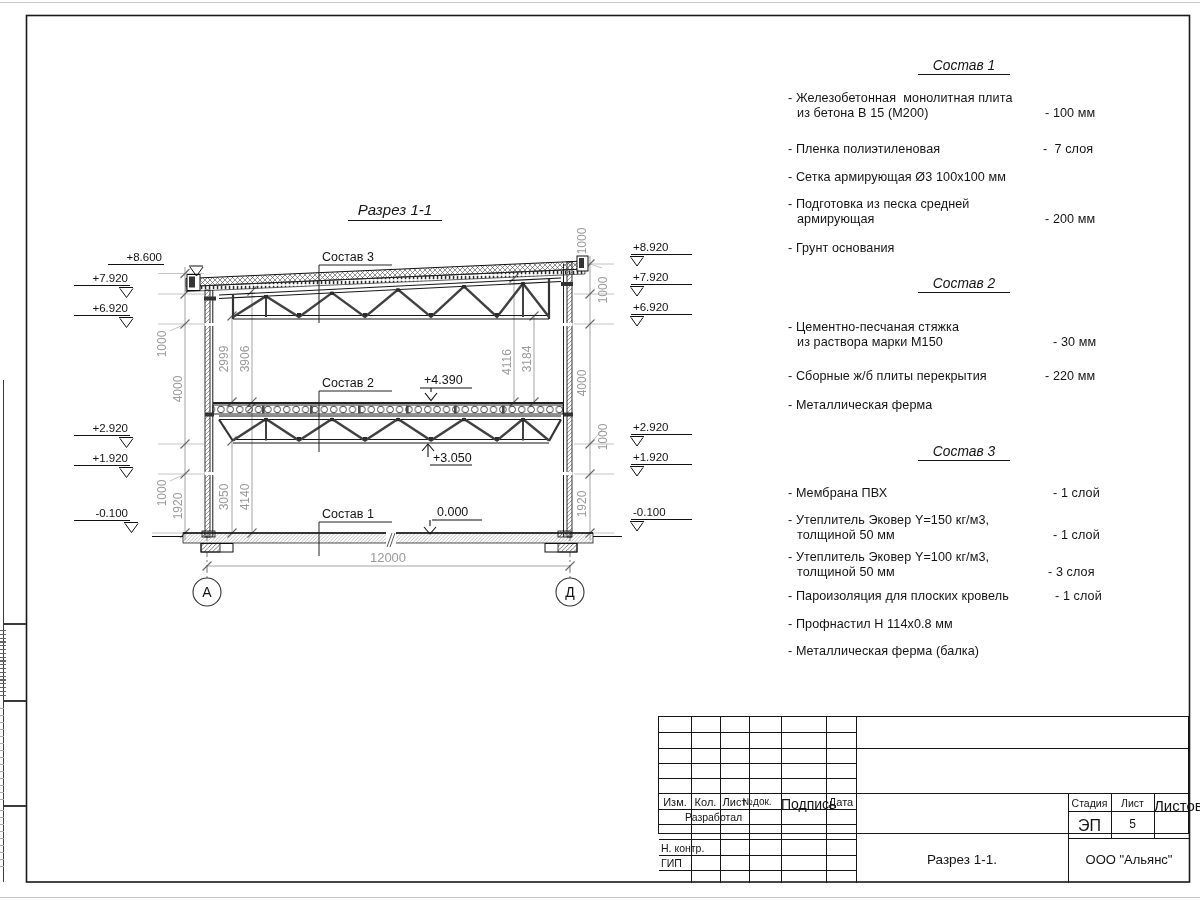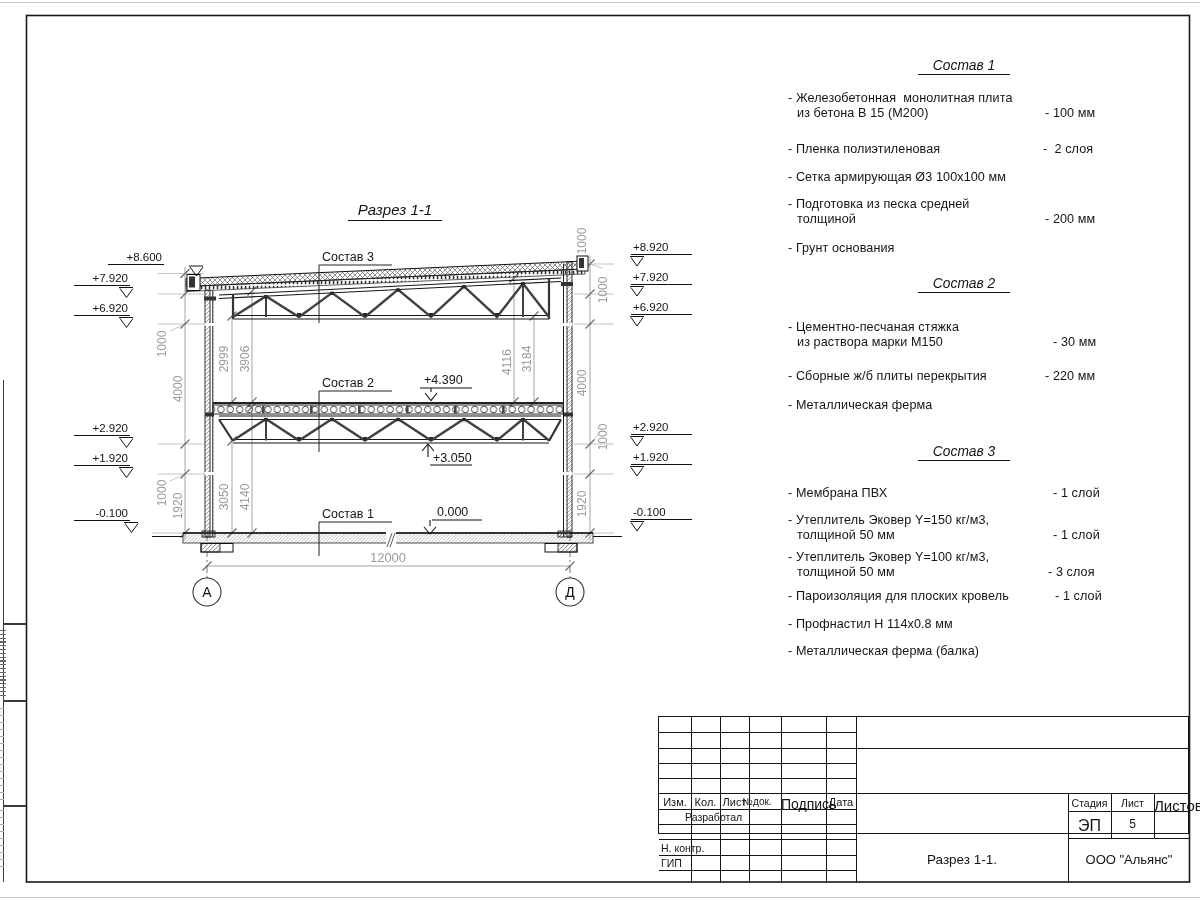--- a/index.html
+++ b/index.html
@@ -311,24 +311,24 @@
   </svg>
 
   <div class="dwg-h" style="left:348px;top:201px;width:94px;">Разрез 1-1</div>
 
   <div>
     <div class="sec-h" style="left:918px;top:58px;width:92px;">Состав 1</div>
     <div class="itm" style="left:788px;top:91px;">- Железобетонная  монолитная плита</div>
     <div class="itm" style="left:797px;top:106px;">из бетона В 15 (М200)</div>
     <div class="itm" style="left:1045px;top:106px;">- 100 мм</div>
     <div class="itm" style="left:788px;top:142px;">- Пленка полиэтиленовая</div>
-    <div class="itm" style="left:1043px;top:142px;">-  2 слоя</div>
+    <div class="itm" style="left:1043px;top:142px;">-  7 слоя</div>
     <div class="itm" style="left:788px;top:170px;">- Сетка армирующая Ø3 100х100 мм</div>
     <div class="itm" style="left:788px;top:197px;">- Подготовка из песка средней</div>
-    <div class="itm" style="left:797px;top:212px;">толщиной</div>
+    <div class="itm" style="left:797px;top:212px;">армирующая</div>
     <div class="itm" style="left:1045px;top:212px;">- 200 мм</div>
     <div class="itm" style="left:788px;top:241px;">- Грунт основания</div>
 
     <div class="sec-h" style="left:918px;top:276px;width:92px;">Состав 2</div>
     <div class="itm" style="left:788px;top:320px;">- Цементно-песчаная стяжка</div>
     <div class="itm" style="left:797px;top:335px;">из раствора марки М150</div>
     <div class="itm" style="left:1053px;top:335px;">- 30 мм</div>
     <div class="itm" style="left:788px;top:369px;">- Сборные ж/б плиты перекрытия</div>
     <div class="itm" style="left:1045px;top:369px;">- 220 мм</div>
     <div class="itm" style="left:788px;top:398px;">- Металлическая ферма</div>

